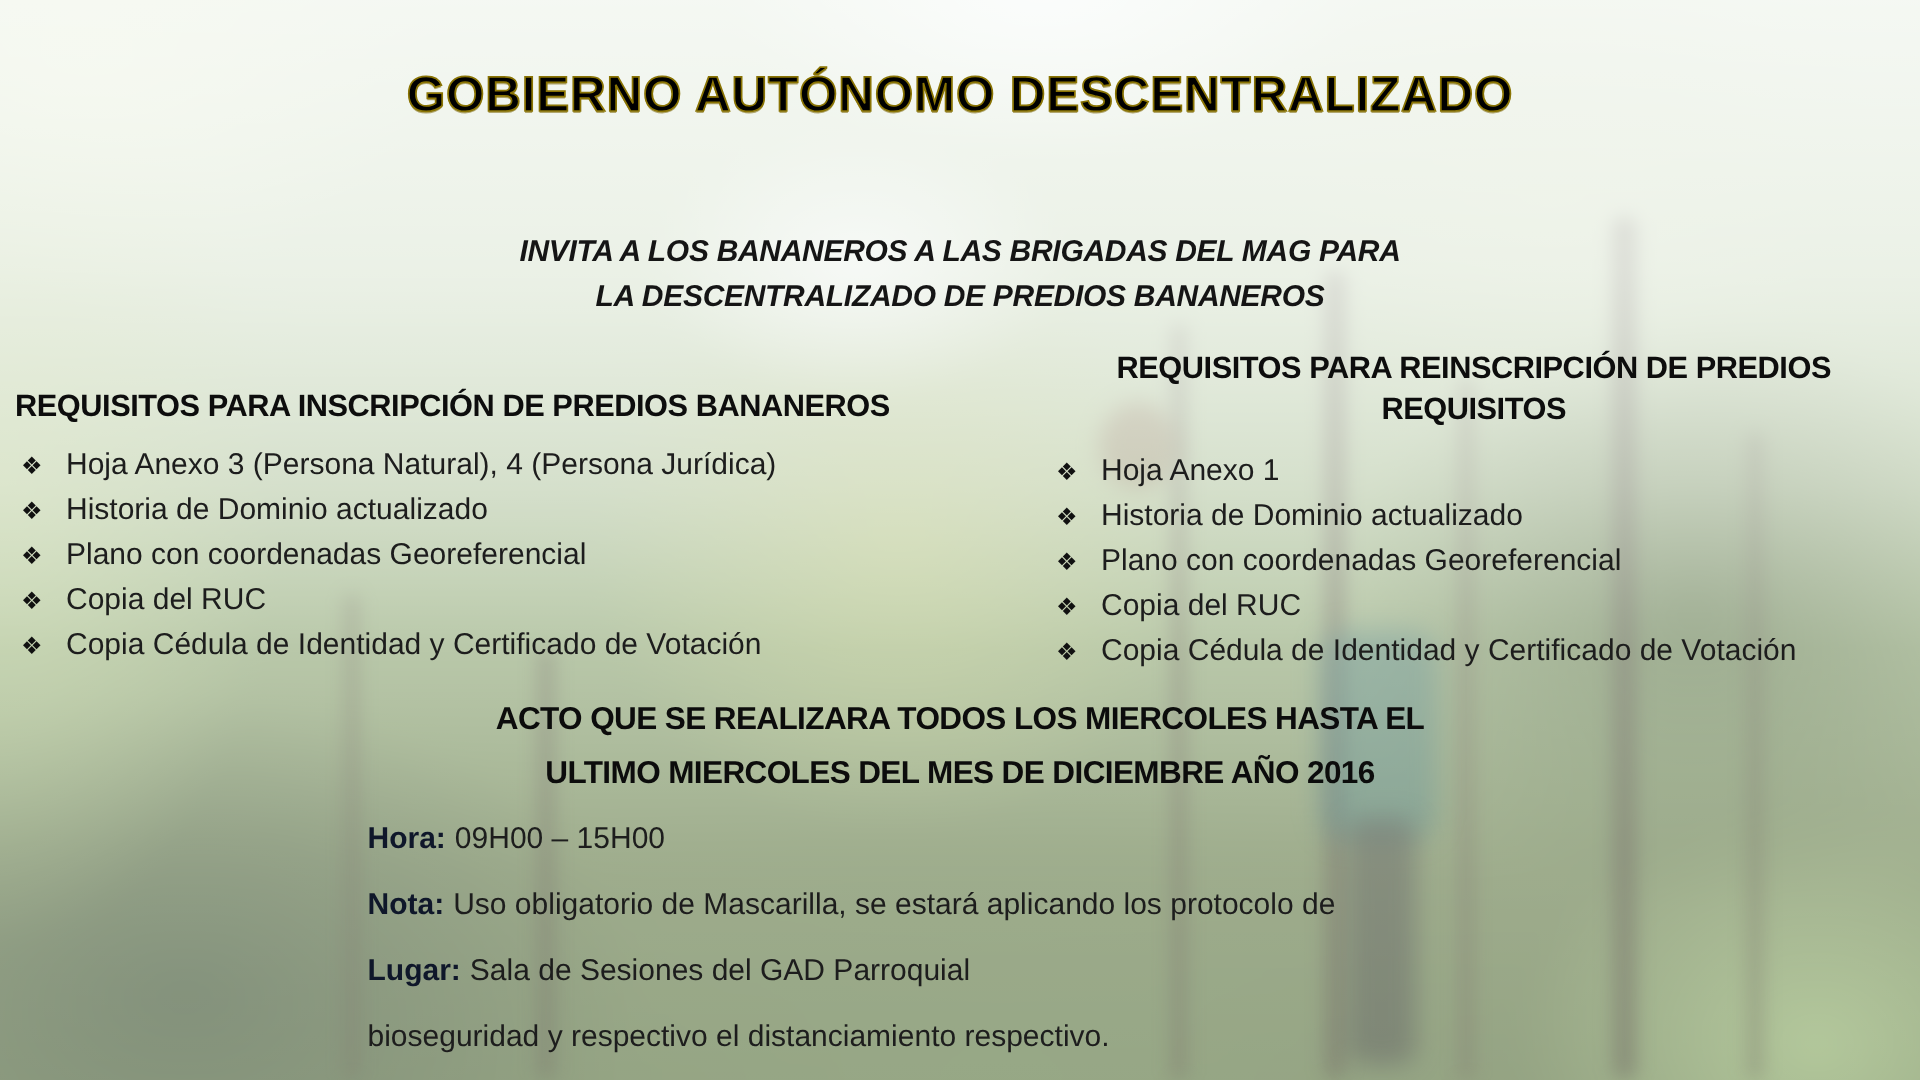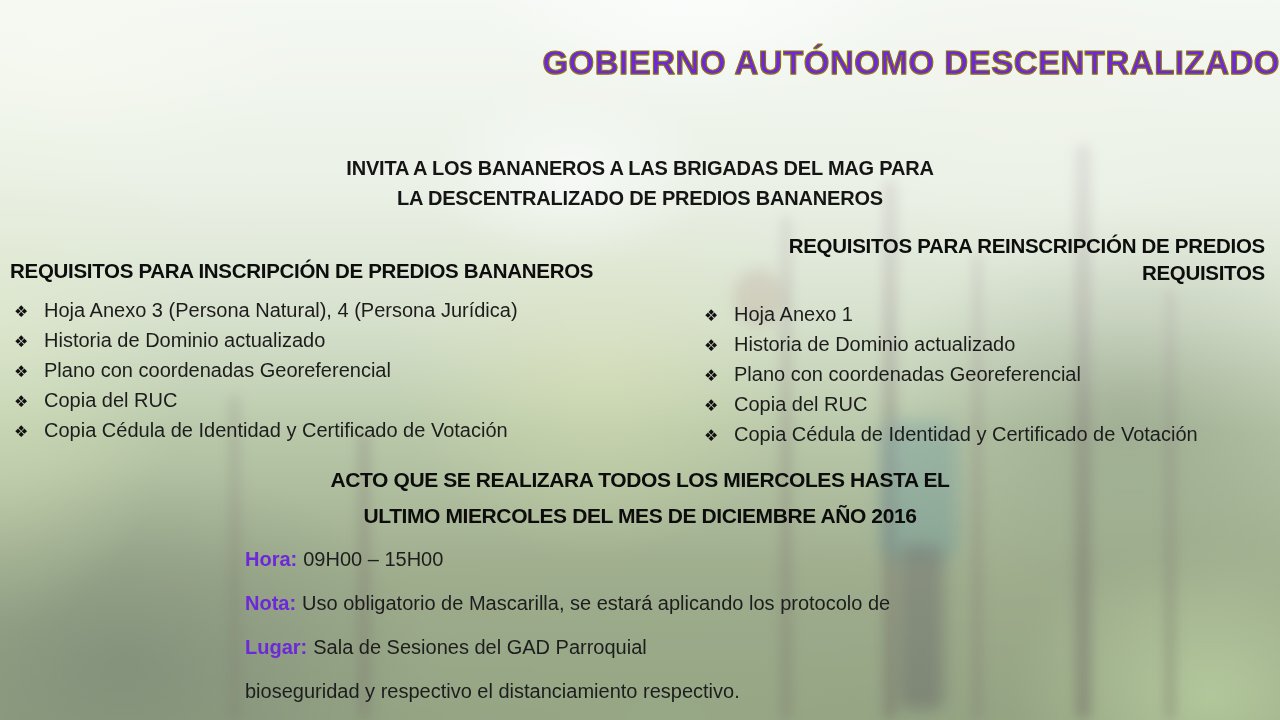--- a/index.html
+++ b/index.html
@@ -43,38 +43,38 @@
     background:linear-gradient(180deg,
       rgba(255,255,255,.80) 0%,
       rgba(255,255,255,.72) 25%,
       rgba(255,255,255,.56) 45%,
       rgba(255,255,255,.38) 60%,
       rgba(255,255,255,.30) 78%,
       rgba(255,255,255,.26) 100%);
   }
   
   .layer{position:absolute;z-index:2;}
-  .org-title{top:40px;left:0;right:0;text-align:right;
+  .org-title{top:40px;left:0;right:0;text-align:center;
     font-weight:bold;font-size:33px;line-height:46px;letter-spacing:.5px;
-    color:#6d28d9;-webkit-text-stroke:1.15px #8a7404;
+    color:#000000;-webkit-text-stroke:1.15px #8a7404;
     text-shadow:0 1px 0 rgba(122,101,4,.55);}
   .subtitle{top:153px;left:0;right:0;text-align:center;
-    font-weight:bold;font-size:20px;line-height:30px;color:#151515;letter-spacing:-.2px;}
+    font-weight:bold;font-size:20px;line-height:30px;color:#151515;letter-spacing:-.2px;font-style:italic;}
   .col{font-size:20px;}
   .col h2{margin:0 0 12px 0;font-size:20.5px;line-height:27px;font-weight:bold;color:#0d0d0d;letter-spacing:-.3px;}
   .col-left{top:257px;left:10px;width:630px;}
   .col-right{top:232px;left:700px;width:565px;}
-  .col-right h2{text-align:right;margin-bottom:14px;}
+  .col-right h2{text-align:center;margin-bottom:14px;}
   .li{display:flex;align-items:baseline;line-height:29px;color:#1d1d1d;}
   .bullet{flex:0 0 30px;font-size:16px;color:#111;padding-left:4px;}
   .event-heading{top:462px;left:0;right:0;text-align:center;
     font-weight:bold;font-size:21px;line-height:36px;color:#0c0c0c;letter-spacing:-.4px;}
   .details{top:546px;left:245px;width:800px;font-size:20px;}
   .details p{margin:0 0 18px 0;line-height:26px;color:#1d1d1d;}
-  .lbl{font-weight:bold;color:#6d28d9;margin-right:6px;}
+  .lbl{font-weight:bold;color:#0f172a;margin-right:6px;}
 </style>
 </head>
 <body>
 
 <div id="slide">
 
   <div class="bg">
     <div class="bg-base"></div>
     <div class="trunk t1"></div>
     <div class="trunk t2"></div>

